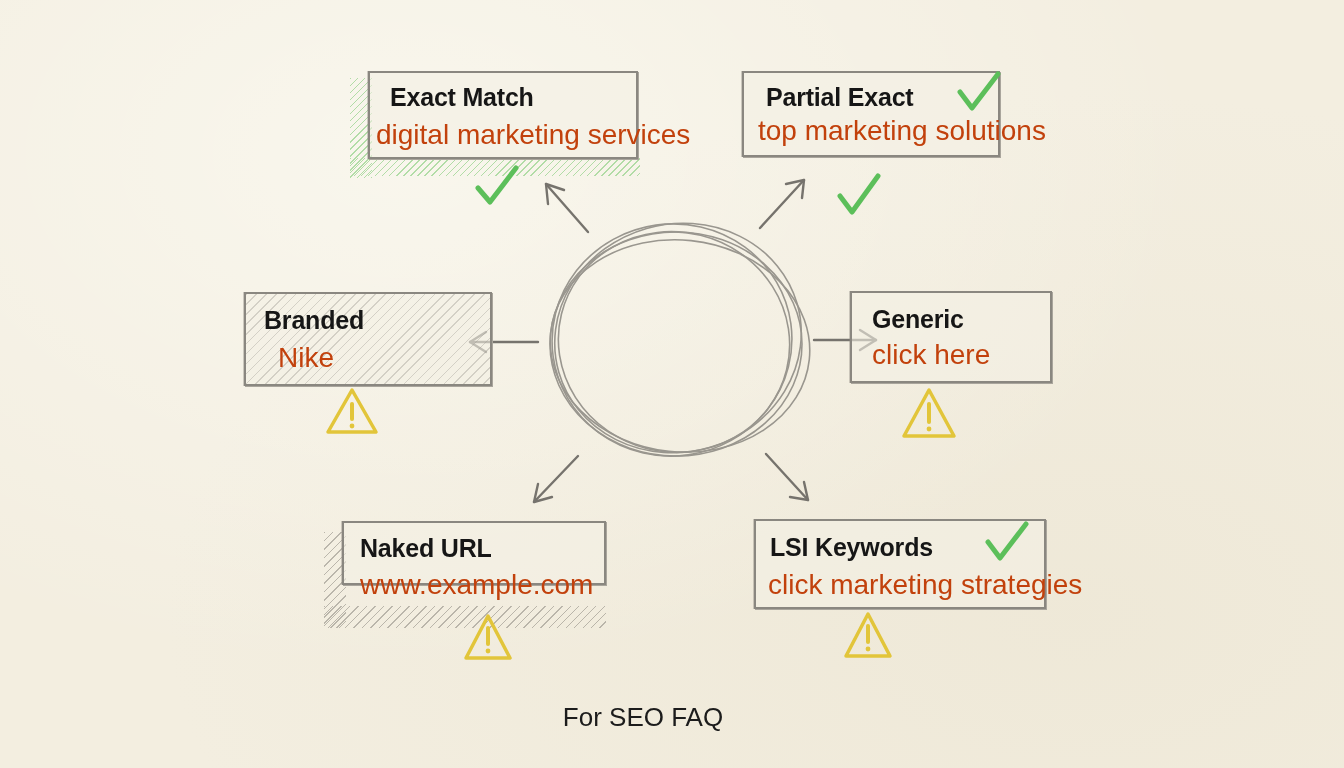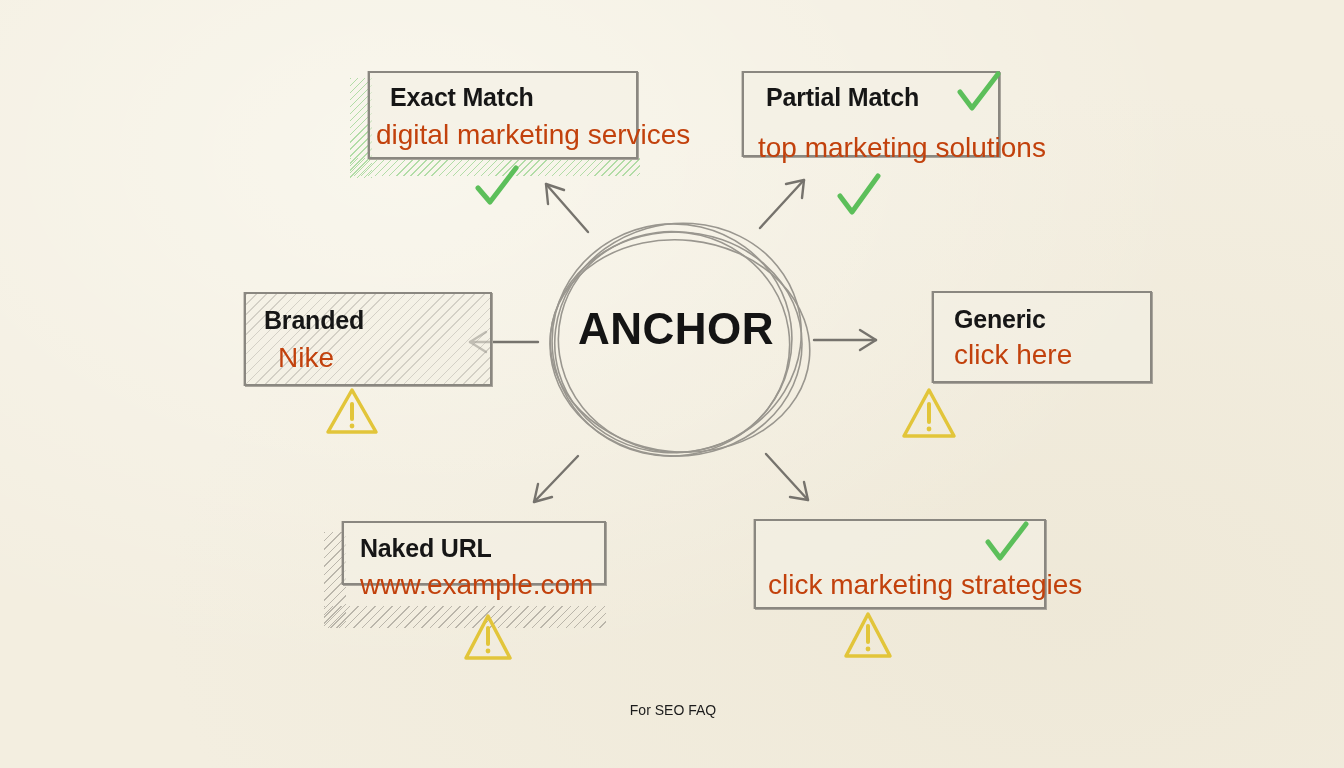--- a/index.html
+++ b/index.html
@@ -54,23 +54,23 @@
     left: 556px; top: 300px; width: 240px;
     text-align: center;
     font-weight: bold;
     font-size: 44px;
     line-height: 58px;
     color: #141414;
     letter-spacing: 0.5px;
   }
   .footer {
     position: absolute;
-    left: 560px; top: 702px; width: 226px;
+    left: 530px; top: 702px; width: 226px;
     text-align: center;
-    font-size: 14px;
+    font-size: 26px;
     color: #1c1c1c;
   }
   .icon { position: absolute; }
 </style>
 </head>
 <body>
 
 <div class="paper"></div>
 
 <div class="hatch-green" style="left:350px; top:78px; width:22px; height:100px;"></div>
@@ -110,46 +110,46 @@
     </g>
   </g>
 </svg>
 
 <div class="node" style="left:368px; top:71px; width:270px; height:88px;">
   <span class="title" style="left:20px; top:10px;text-align:center;">Exact Match</span>
   <span class="sub" style="left:6px; top:46px;">digital marketing services</span>
 </div>
 
 <div class="node" style="left:742px; top:71px; width:258px; height:86px;">
-  <span class="title" style="left:22px; top:10px;">Partial Match</span>
-  <span class="sub" style="left:14px; top:59px;">top marketing solutions</span>
+  <span class="title" style="left:22px; top:10px;">Partial Exact</span>
+  <span class="sub" style="left:14px; top:42px;">top marketing solutions</span>
 </div>
 
 <div class="node" style="left:244px; top:292px; width:248px; height:94px;">
   <div class="hatch-gray-in" style="left:0; top:0; right:0; bottom:0;"></div>
   <span class="title" style="left:18px; top:12px;">Branded</span>
   <span class="sub" style="left:32px; top:48px;">Nike</span>
 </div>
 
-<div class="node" style="left:932px; top:291px; width:220px; height:92px;">
+<div class="node" style="left:850px; top:291px; width:202px; height:92px;">
   <span class="title" style="left:20px; top:12px;">Generic</span>
   <span class="sub" style="left:20px; top:46px;">click here</span>
 </div>
 
 <div class="node" style="left:342px; top:521px; width:264px; height:64px;">
   <span class="title" style="left:16px; top:11px;">Naked URL</span>
   <span class="sub" style="left:16px; top:46px;">www.example.com</span>
 </div>
 
 <div class="node" style="left:754px; top:519px; width:292px; height:90px;">
+  <span class="title" style="left:14px; top:12px;">LSI Keywords</span>
   <span class="sub" style="left:12px; top:48px;">click marketing strategies</span>
 </div>
 
 <div class="center-label">
-  <div>ANCHOR</div>
 </div>
 
 <svg class="icon" style="left:472px; top:162px;" width="48" height="48" viewBox="0 0 48 48">
   <path d="M6 26 L18 40 L44 6" fill="none" stroke="#5cbf5a" stroke-width="5" stroke-linecap="round" stroke-linejoin="round"></path>
 </svg>
 <svg class="icon" style="left:954px; top:70px;" width="48" height="44" viewBox="0 0 48 44">
   <path d="M6 22 L18 38 L44 4" fill="none" stroke="#5cbf5a" stroke-width="5" stroke-linecap="round" stroke-linejoin="round"></path>
 </svg>
 <svg class="icon" style="left:834px; top:170px;" width="48" height="48" viewBox="0 0 48 48">
   <path d="M6 26 L18 42 L44 6" fill="none" stroke="#5cbf5a" stroke-width="5" stroke-linecap="round" stroke-linejoin="round"></path>

